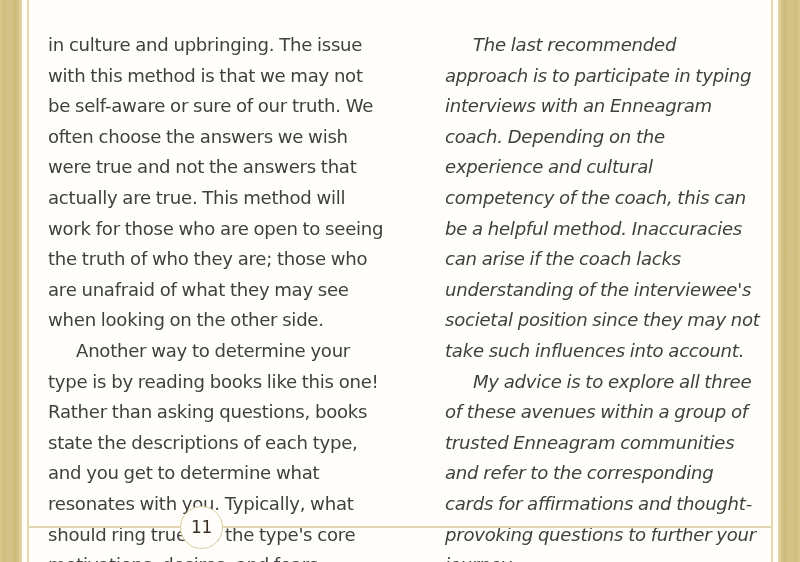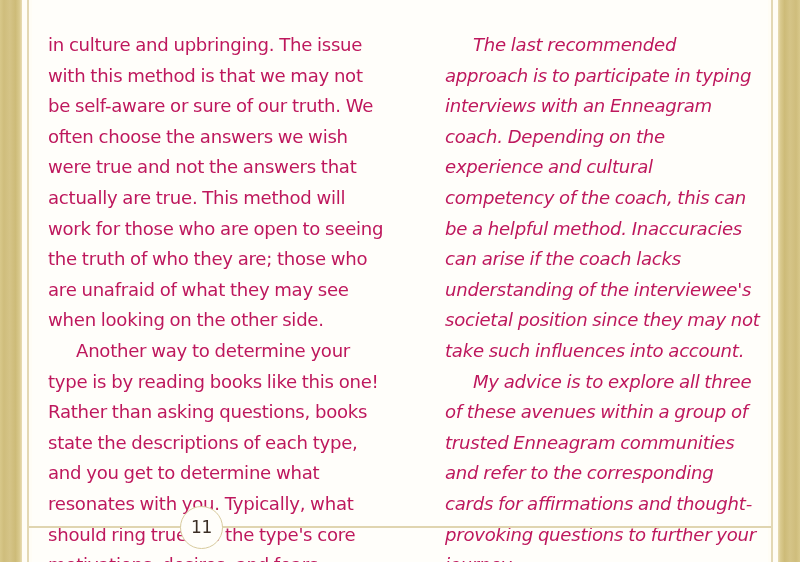--- a/index.html
+++ b/index.html
@@ -82,21 +82,21 @@
   .column {
     box-sizing: border-box;
     width: 50%;
     padding-top: 30px;
   }
   .column.left  { padding-left: 19px; padding-right: 11px; }
   .column.right { padding-left: 45px; padding-right: 11px; font-style: italic; }
 
   .para {
     margin: 0;
-    color: #be185d;
+    color: #404040;
     font-family: "DejaVu Sans", sans-serif;
     font-size: 18.1px;
     line-height: 30.6px;
     letter-spacing: -0.25px;
     word-spacing: -0.6px;
     font-weight: 400;
     text-rendering: optimizeLegibility;
   }
   .para.indent { text-indent: 28px; }
 

